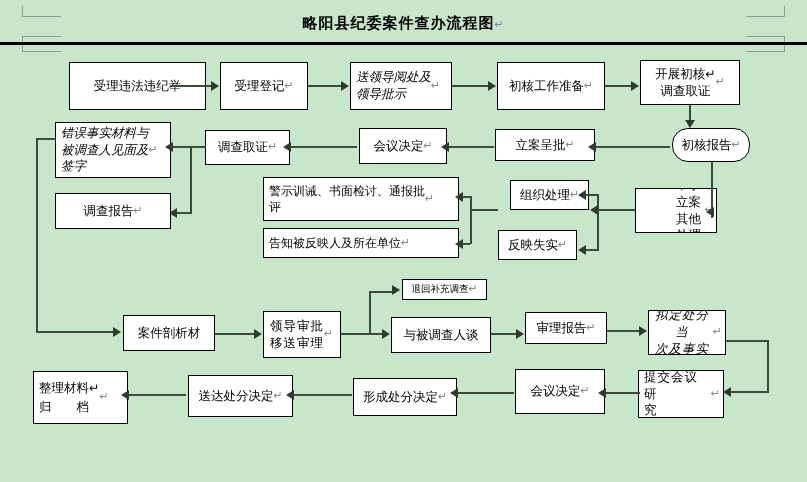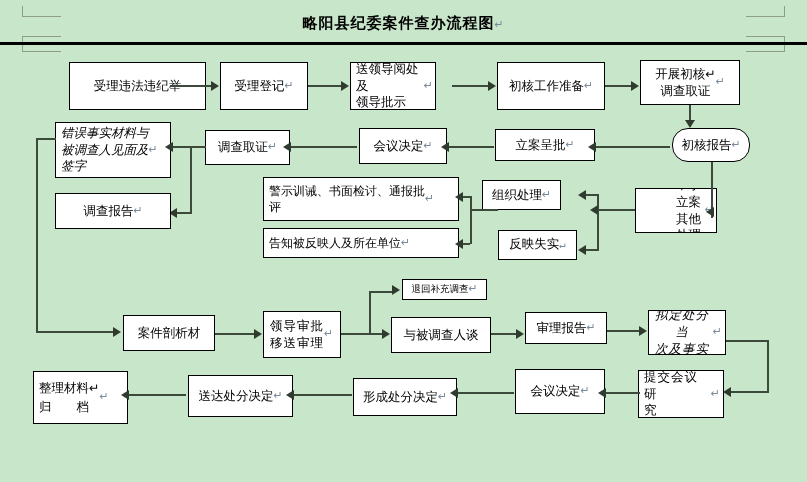--- a/index.html
+++ b/index.html
@@ -67,21 +67,21 @@
   <div class="crop-mark cm-tl-top"></div>
   <div class="crop-mark cm-tr-top"></div>
   <div class="crop-mark cm-tl-bot"></div>
   <div class="crop-mark cm-tr-bot"></div>
 
   <div class="title"><span>略阳县纪委案件查办流程图</span><span class="pilcrow">↵</span></div>
   <div class="top-rule"></div>
 
   <div class="box" style="left:33px;  top:62px;  width:137px; height:48px;margin-left:36px;"><span>受理违法违纪举</span><span class="pilcrow"></span></div>
   <div class="box" style="left:220px; top:62px;  width:88px;  height:48px;"><span>受理登记</span><span class="pilcrow">↵</span></div>
-  <div class="box left" style="left:350px; top:62px;  width:86px; height:48px;"><span>送领导阅处及
+  <div class="box left" style="left:350px; top:62px;  width:102px; height:48px;font-style:italic;"><span>送领导阅处及
 领导批示</span><span class="pilcrow">↵</span></div>
   <div class="box" style="left:497px; top:62px;  width:108px; height:48px;"><span>初核工作准备</span><span class="pilcrow">↵</span></div>
   <div class="box" style="left:640px; top:60px;  width:100px; height:45px;"><span>开展初核↵
 调查取证</span><span class="pilcrow">↵</span></div>
 
   <div class="ln h" style="left:170px; top:85px; width:42px;"></div>
   <div class="arrow r" style="left:211px; top:81px;"></div>
   <div class="ln h" style="left:308px; top:85px; width:34px;"></div>
   <div class="arrow r" style="left:341px; top:81px;"></div>
   <div class="ln h" style="left:452px; top:85px; width:37px;"></div>
@@ -116,22 +116,22 @@
 
   <div class="ln h" style="left:36px; top:138px; width:20px;"></div>
   <div class="ln v" style="left:36px; top:138px; height:193px;"></div>
   <div class="ln h" style="left:36px; top:331px; width:78px;"></div>
   <div class="arrow r" style="left:113px; top:327px;"></div>
 
   <div class="box" style="left:55px;  top:193px; width:116px; height:36px;"><span>调查报告</span><span class="pilcrow">↵</span></div>
   <div class="box left" style="left:263px; top:177px; width:196px; height:44px; font-size:12px;"><span>警示训诫、书面检讨、通报批
 评</span><span class="pilcrow">↵</span></div>
   <div class="box left" style="left:263px; top:228px; width:196px; height:30px; font-size:12px;"><span>告知被反映人及所在单位</span><span class="pilcrow">↵</span></div>
-  <div class="box" style="left:482px; top:180px; width:79px;  height:30px;"><span>组织处理</span><span class="pilcrow">↵</span></div>
-  <div class="box" style="left:498px; top:230px; width:79px;  height:30px;font-family:Liberation Mono, monospace;"><span>反映失实</span><span class="pilcrow">↵</span></div>
+  <div class="box" style="left:510px; top:180px; width:79px;  height:30px;"><span>组织处理</span><span class="pilcrow">↵</span></div>
+  <div class="box" style="left:498px; top:230px; width:79px;  height:30px;"><span>反映失实</span><span class="pilcrow">↵</span></div>
   <div class="box" style="left:635px; top:188px; width:82px;  height:45px;padding-left:36px;"><span>不予立案
 其他处理</span><span class="pilcrow">↵</span></div>
 
   <div class="ln v" style="left:711px; top:162px; height:56px;"></div>
   <div class="ln h" style="left:711px; top:216px; width:0px;"></div>
   <div class="arrow l" style="left:706px; top:207px;"></div>
 
   <div class="ln h" style="left:597px; top:209px; width:38px;"></div>
   <div class="ln v" style="left:597px; top:194px; height:57px;"></div>
   <div class="ln h" style="left:585px; top:194px; width:12px;"></div>

